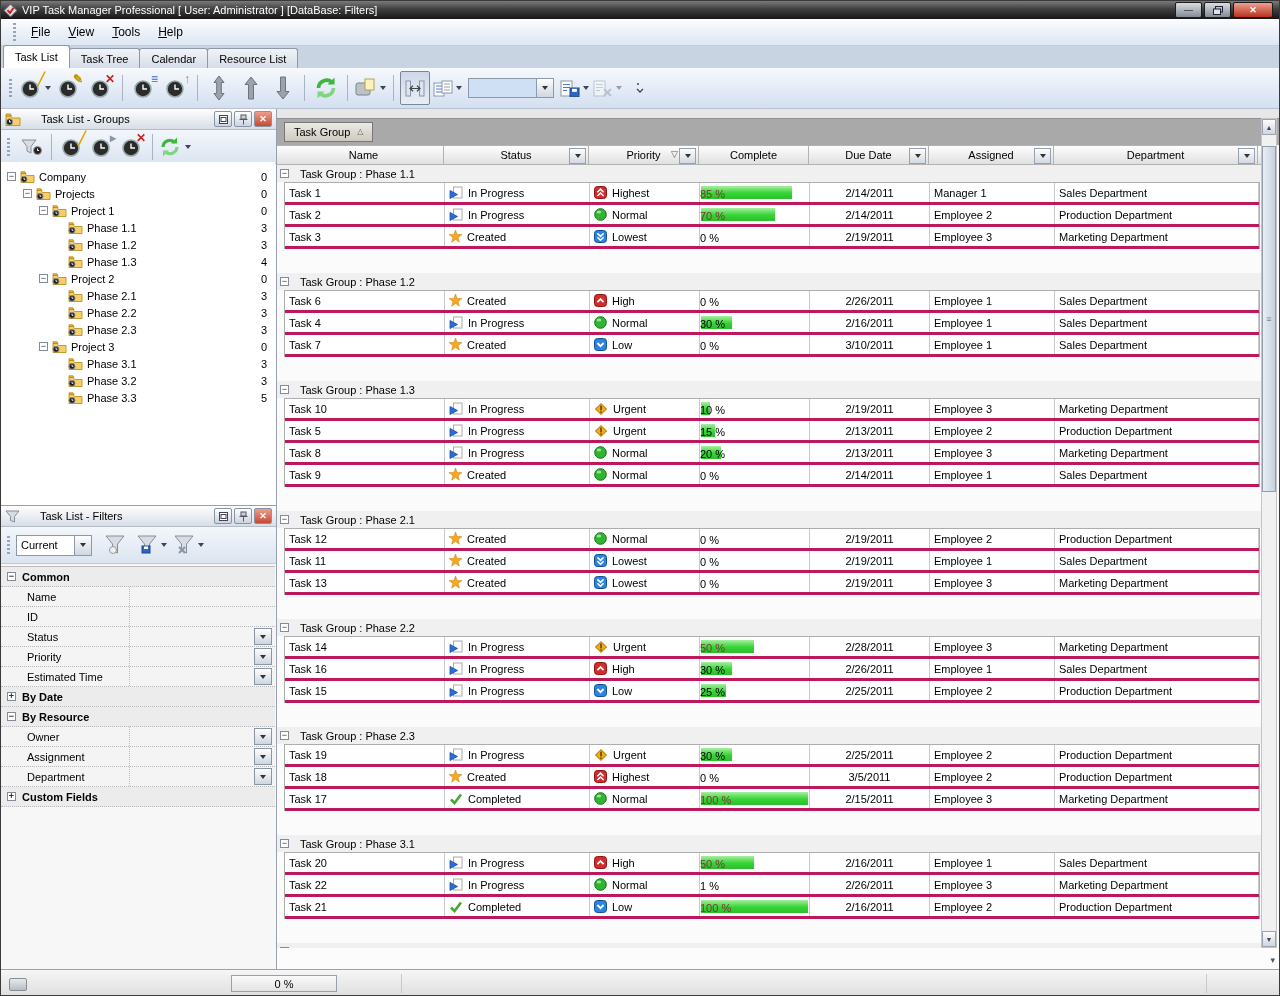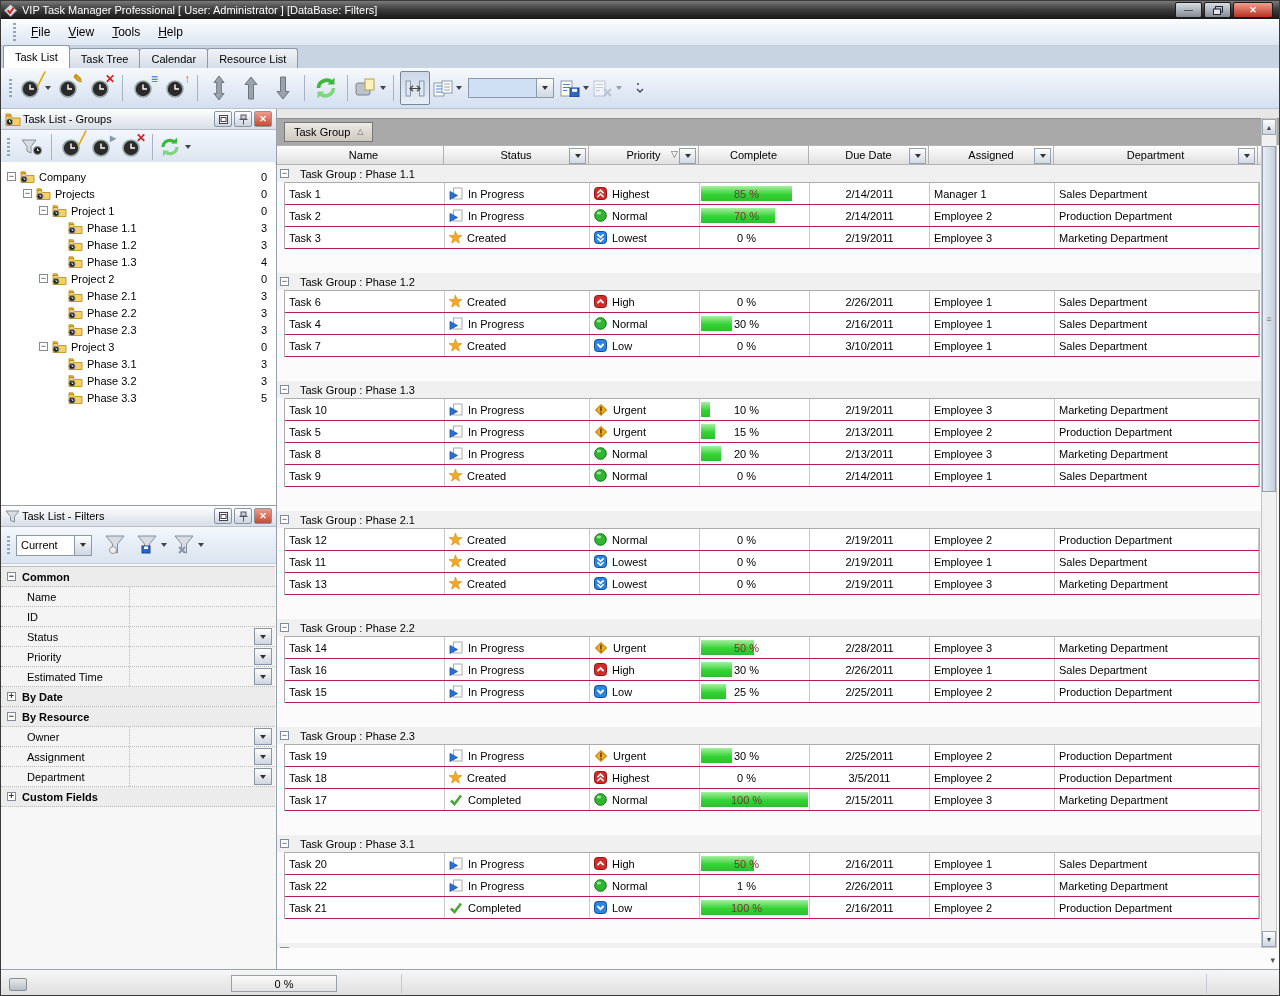--- a/index.html
+++ b/index.html
@@ -45,21 +45,21 @@
     box-sizing:border-box;}
   .combo .cv{flex:1;padding:0 4px;}
   .combo .cbtn{width:16px;height:100%;border-left:1px solid #8e99a8;
     background:linear-gradient(#fdfdfd,#cfd7e2);display:flex;align-items:center;justify-content:center;}
   .tri-dn{width:0;height:0;border-left:3px solid transparent;border-right:3px solid transparent;border-top:4px solid #333;}
   .tri-up-o{font-size:8px;color:#666;line-height:1;}
   
   .leftcol{left:0;top:108px;width:276px;height:860px;background:#f4f4f4;border-right:1px solid #97a0ad;box-sizing:border-box;}
   .panel-header{height:20px;background:linear-gradient(#fefefe,#d8dee7);border-bottom:1px solid #b5bcc7;
     display:flex;align-items:center;padding:0 4px;}
-  .ph-title{margin-left:2px;flex:1;}
+  .ph-title{margin-left:20px;flex:1;}
   .ph-btn{width:16px;height:14px;margin-left:2px;display:flex;align-items:center;justify-content:center;
     border:1px solid #8893a3;border-radius:2px;background:linear-gradient(#ffffff,#ccd4e0);font-size:9px;line-height:1;}
   .ph-btn.closebtn{background:linear-gradient(#ef9d8c,#c44a32);color:#fff;font-weight:bold;}
   .panel-toolbar{height:33px;background:linear-gradient(#f3f7fc,#dbe4f0);border-bottom:1px solid #c1cad7;
     display:flex;align-items:center;padding-left:6px;}
   .ptbtn{height:28px;min-width:30px;display:flex;align-items:center;justify-content:center;position:relative;}
   .tree{position:absolute;left:0;top:53px;right:1px;bottom:0;background:#fff;overflow:hidden;}
   .trow{height:17px;display:flex;align-items:center;}
   .toggle{width:9px;height:9px;border:1px solid #838b98;background:#fff;font-size:9px;line-height:7px;
     text-align:center;margin-right:4px;box-sizing:border-box;flex:none;color:#333;}
@@ -86,28 +86,28 @@
     border-top:1px solid #b2b2b2;border-bottom:1px solid #b2b2b2;display:flex;padding-left:7px;box-sizing:border-box;}
   .hcell{position:relative;display:flex;align-items:center;justify-content:center;
     border-right:1px solid #b2b2b2;box-sizing:border-box;height:100%;}
   .ddbtn{position:absolute;right:2px;top:2px;width:15px;height:14px;border:1px solid #96a0ae;
     background:linear-gradient(#fdfdfd,#d2d9e3);display:flex;align-items:center;justify-content:center;}
   .sortmark{position:absolute;right:20px;top:3px;font-size:9px;color:#555;}
   .content{left:0;top:56px;width:984px;height:783px;overflow:hidden;background:#fbfbfb;}
   .group{margin-bottom:24px;}
   .glabel{height:17px;display:flex;align-items:center;background:#f0f0f0;gap:7px;padding-left:3px;box-sizing:border-box;}
   .grows{margin-left:7px;width:974px;border:1px solid #adadad;border-bottom:none;box-sizing:content-box;background:#fff;}
-  .row{display:flex;height:22px;box-sizing:border-box;border-bottom:1px solid #be185d;background:#fff;}
+  .row{display:flex;height:22px;box-sizing:border-box;border-bottom:3px solid #be185d;background:#fff;}
   .cell{border-right:1px solid #c9c9c9;box-sizing:border-box;display:flex;align-items:center;
     padding:0 4px;overflow:hidden;position:relative;white-space:nowrap;}
   .cell.center{justify-content:center;}
   .cell.pct{padding:0;}
   .pbar{position:absolute;left:1px;top:3px;bottom:3px;
     background:linear-gradient(#a6efa0,#35d435 55%,#2cbf2c);}
-  .plabel{position:absolute;left:0;right:16px;text-align:center;line-height:22px;top:0;}
+  .plabel{position:absolute;left:0;right:16px;line-height:22px;top:0;}
   .sicon{margin-right:5px;display:inline-flex;flex:none;}
   .footerstrip{left:0;top:840px;width:984px;height:20px;background:#efefef;border-top:1px solid #bdbdbd;box-sizing:border-box;}
   .fcount{position:absolute;left:7px;top:1px;width:160px;height:17px;background:#e2e2e2;
     border:1px solid #bdbdbd;display:flex;align-items:center;padding-left:4px;box-sizing:border-box;}
   .vsb{left:984px;top:9px;width:16px;height:830px;background:#f1f1f1;border:1px solid #c5c5c5;box-sizing:border-box;}
   .vsb-btn{position:absolute;left:0;width:14px;height:16px;background:linear-gradient(#fdfdfd,#cfd6e0);
     border:1px solid #9aa3b0;display:flex;align-items:center;justify-content:center;font-size:7px;color:#445;box-sizing:border-box;}
   .vsb-thumb{position:absolute;left:0;top:27px;width:14px;height:346px;background:linear-gradient(90deg,#e9eef5,#c6d0dd);
     border:1px solid #939dab;box-sizing:border-box;display:flex;align-items:center;justify-content:center;color:#78828f;font-size:9px;}
   .fstrip-dd{position:absolute;right:6px;top:846px;font-size:9px;color:#555;}

